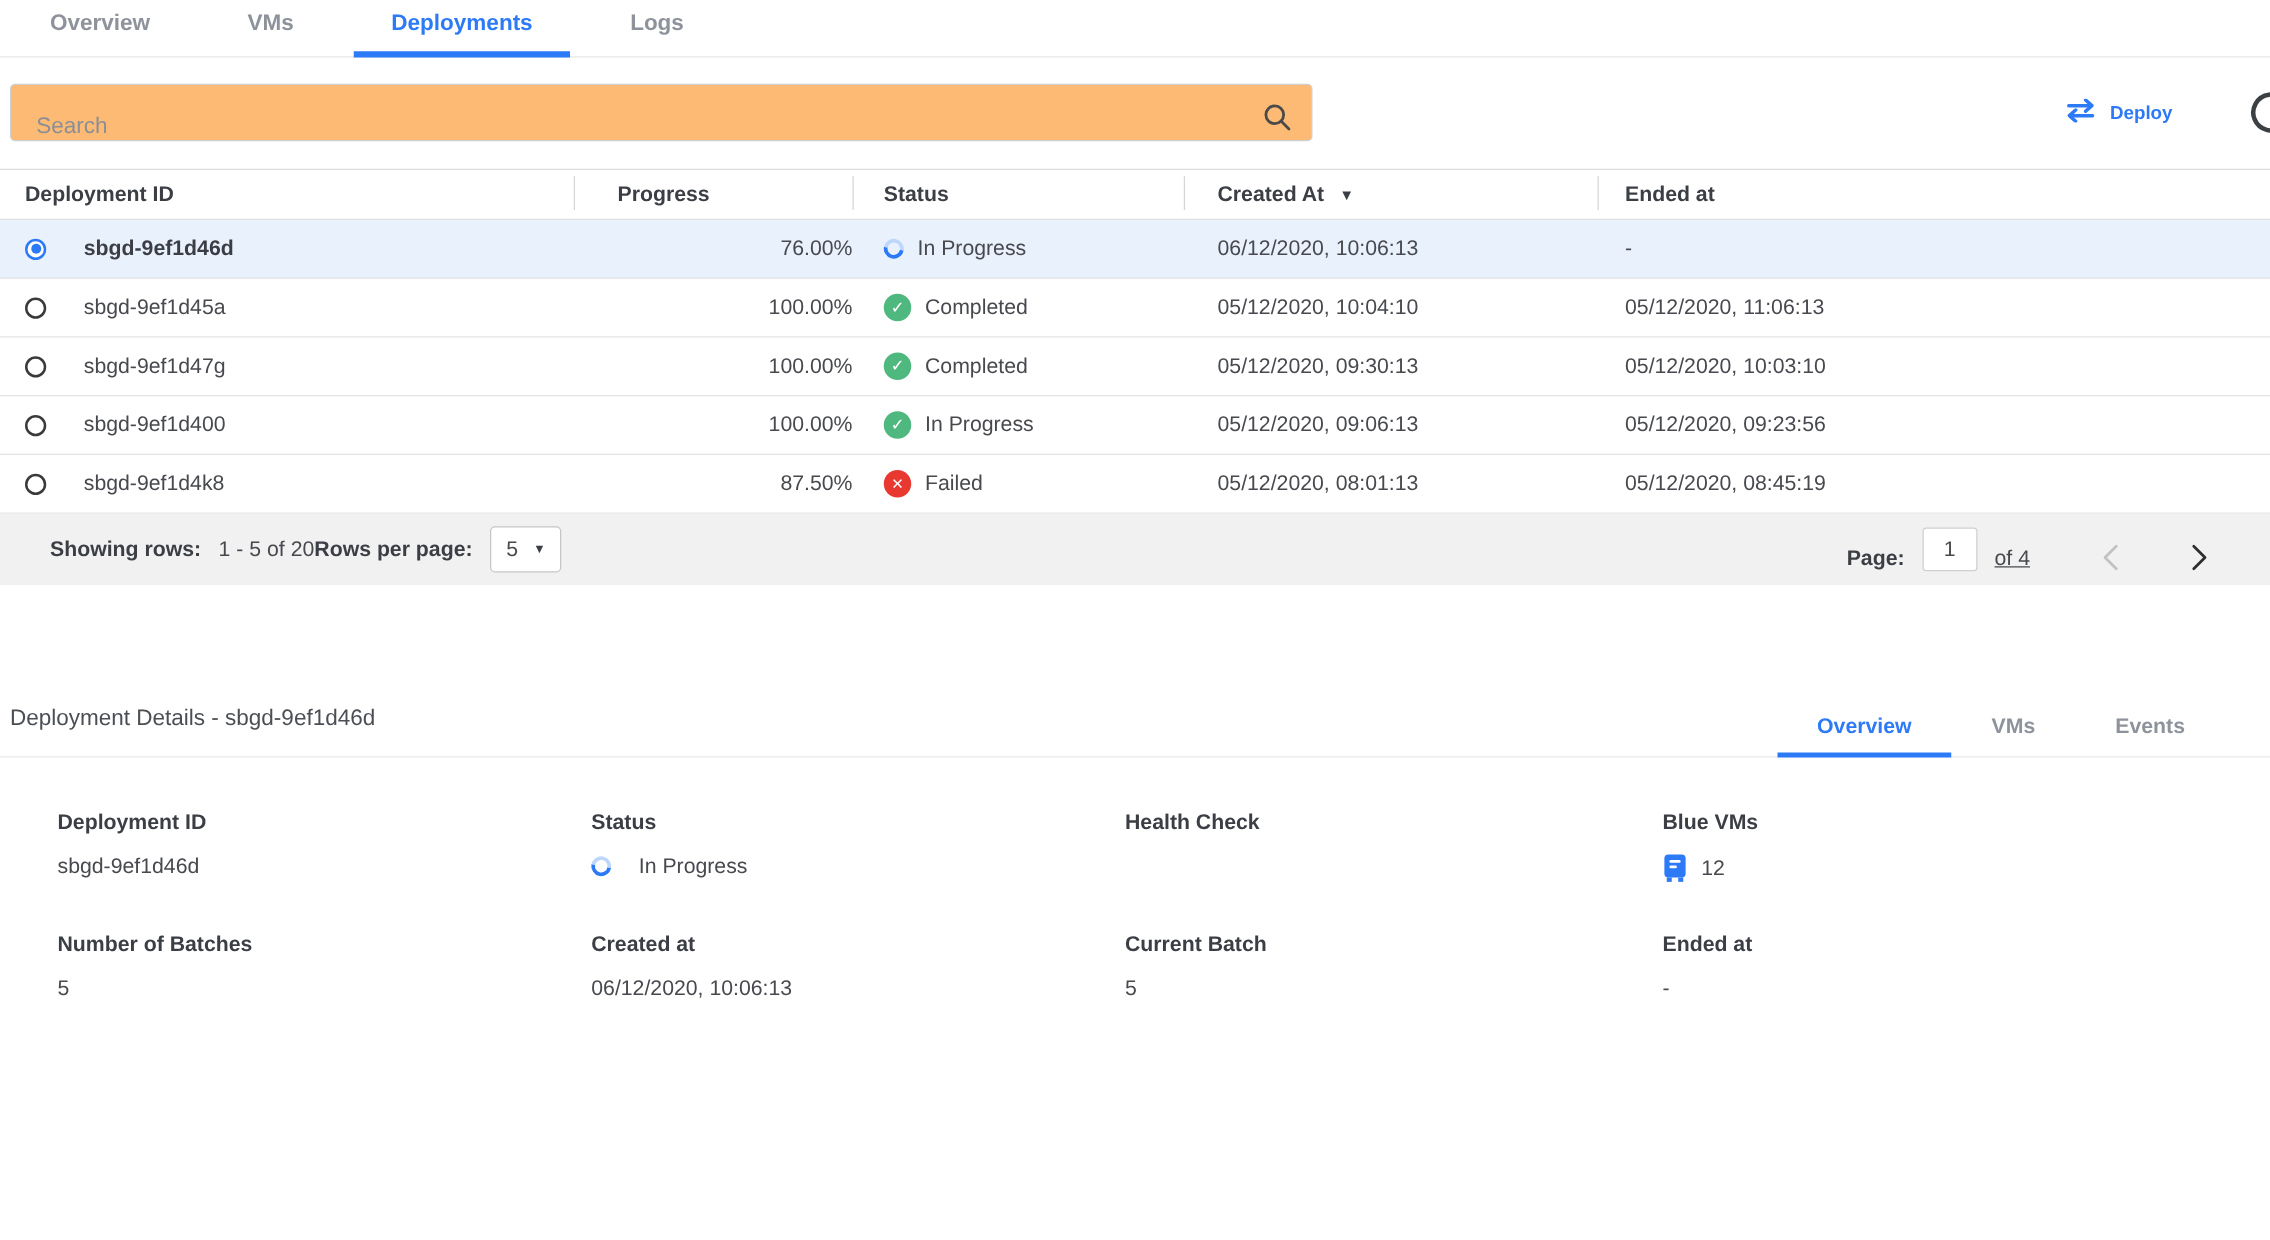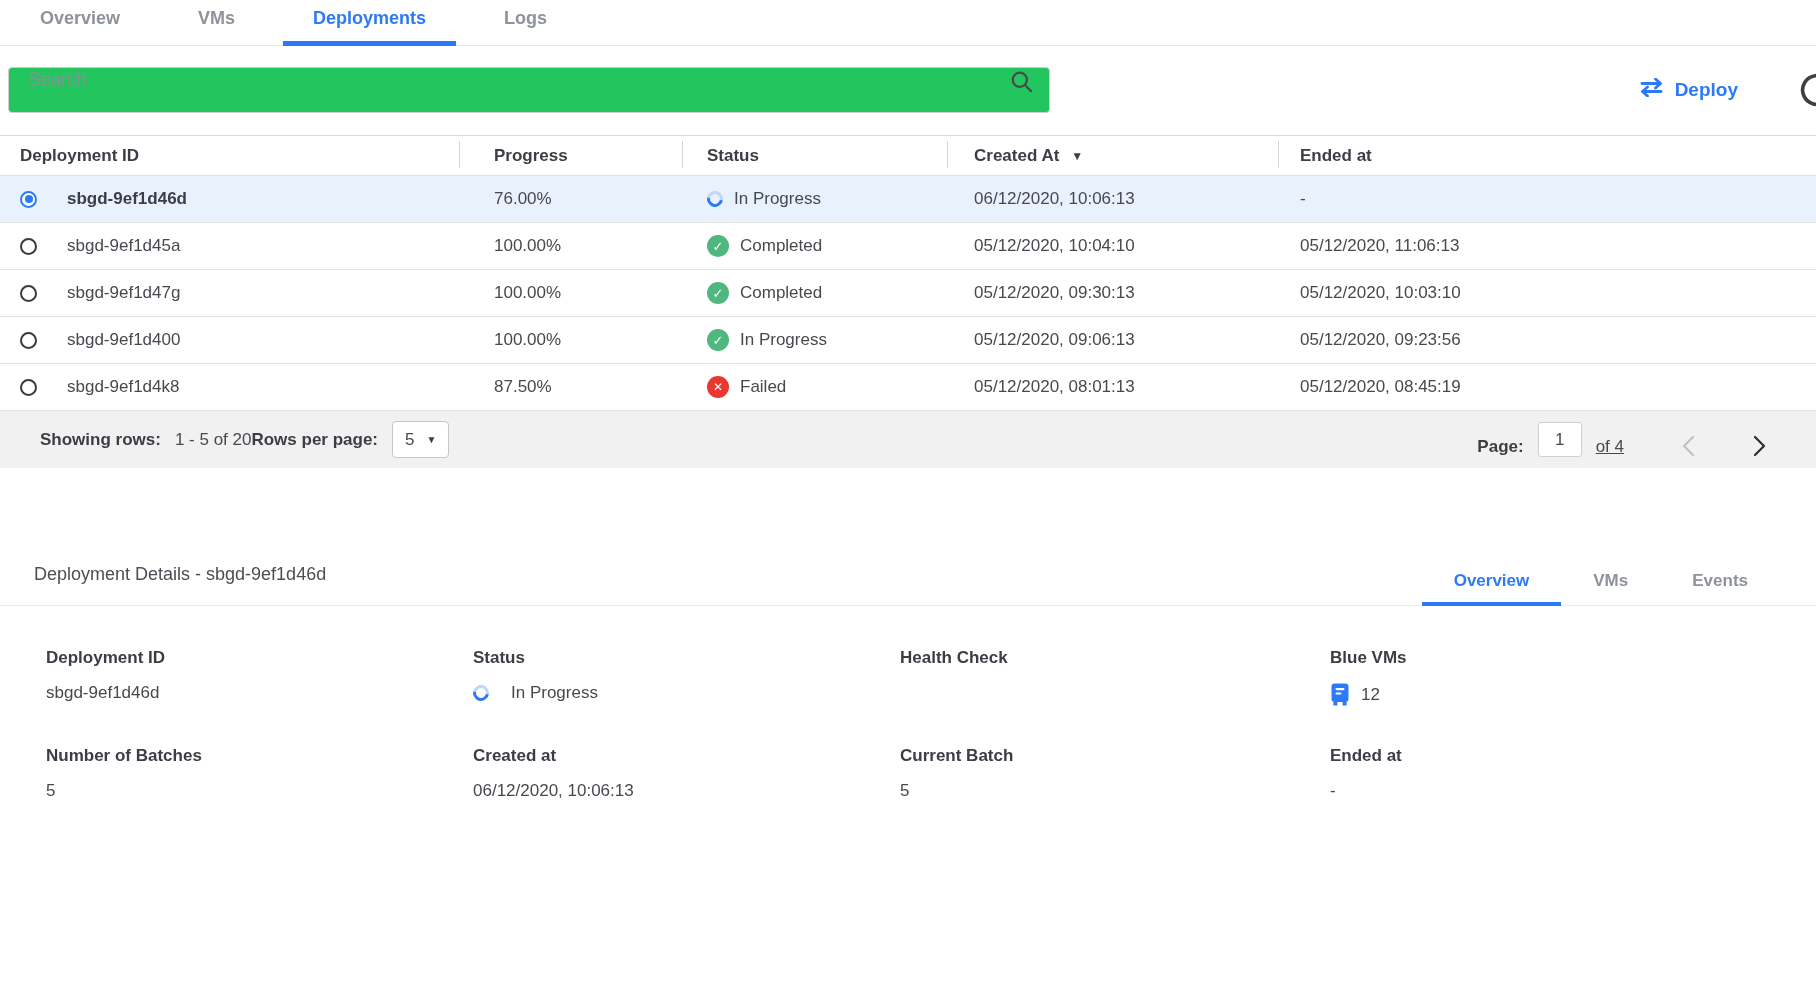--- a/index.html
+++ b/index.html
@@ -14,33 +14,33 @@
     font-family:"Liberation Sans","DejaVu Sans",sans-serif;
     color:var(--txt);font-size:17px;
   }
   
   .tabs-bar{display:flex;align-items:flex-end;height:46px;padding-left:10px;border-bottom:1px solid #e6e6e6;}
   .tab{position:relative;padding:0 30px 16px 30px;margin-right:18px;font-size:18px;font-weight:700;color:var(--muted);cursor:pointer;}
   .tab.active{color:var(--blue);}
   .tab.active::after{content:'';position:absolute;left:0;right:0;bottom:-1px;height:5px;background:var(--blue);}
   
   .toolbar{display:flex;align-items:center;padding:21px 0 22px 8px;}
-  .search-box{display:flex;align-items:flex-start;width:1042px;height:46px;border:1px solid #cfcfcf;border-radius:4px;background:#22c55e;padding:0 14px 0 18px;}
+  .search-box{display:flex;align-items:flex-end;width:1042px;height:46px;border:1px solid #cfcfcf;border-radius:4px;background:#fdba74;padding:0 14px 0 18px;}
   .search-box input{flex:1;border:none;outline:none;font:inherit;font-size:18px;color:var(--txt);background:transparent;}
   .search-box input::placeholder{color:#8a8f96;}
-  .deploy-btn{display:flex;align-items:center;gap:11px;margin-left:auto;margin-right:56px;color:var(--blue);font-size:19px;font-weight:700;cursor:pointer;}
+  .deploy-btn{display:flex;align-items:center;gap:11px;margin-left:auto;margin-right:56px;color:var(--blue);font-size:15px;font-weight:700;cursor:pointer;}
   .refresh-btn{width:46px;height:46px;margin-right:-24px;flex:none;cursor:pointer;}
   
   .table{border-top:1px solid #dcdcdc;}
   .thead{display:flex;height:40px;align-items:center;border-bottom:1px solid #e0e0e0;font-weight:700;color:var(--txt-bold);}
   .thead .cell{position:relative;height:100%;display:flex;align-items:center;}
   .thead .cell + .cell::before{content:'';position:absolute;left:0;top:5px;bottom:7px;width:1px;background:#d5d5d5;}
   .cell{flex:none;}
   .c-id{width:459px;padding-left:20px;}
-  .c-progress{width:223px;padding-left:35px;}
+  .c-progress{width:223px;padding-left:35px;text-align:right;}
   .c-status{width:265px;padding-left:25px;display:flex;align-items:center;}
   .c-created{width:331px;padding-left:27px;}
   .c-ended{flex:1;padding-left:22px;}
   .trow{display:flex;align-items:center;height:47px;border-bottom:1px solid var(--border);cursor:pointer;}
   .trow.selected{background:var(--sel-bg);}
   .trow .c-id{display:flex;align-items:center;gap:30px;}
   .trow.selected .row-id{font-weight:700;color:var(--txt-bold);}
   .sort-caret{font-size:12px;margin-left:12px;color:var(--txt-bold);}
   
   .radio{width:17px;height:17px;border:2.5px solid #3a3a3a;border-radius:50%;flex:none;position:relative;background:#fff;}
@@ -59,21 +59,21 @@
   .showing-val{margin-left:14px;}
   .rpp-lbl{}
   .rpp-select{display:flex;align-items:center;gap:12px;margin-left:14px;height:37px;padding:0 12px;background:#fff;border:1px solid #c6c6c6;border-radius:4px;cursor:pointer;}
   .rpp-select .caret{font-size:10px;color:var(--txt-bold);}
   .pager{margin-left:auto;display:flex;align-items:flex-end;}
   .page-input{width:44px;height:35px;margin-left:14px;background:#fff;border:1px solid #cfcfcf;border-radius:3px;display:flex;align-items:center;justify-content:center;}
   .page-total{margin-left:14px;text-decoration:underline;}
   .chev{margin-left:58px;display:flex;align-items:center;cursor:pointer;}
   
   .details-header{display:flex;align-items:flex-end;justify-content:space-between;margin-top:96px;border-bottom:1px solid #e9e9e9;padding-left:8px;}
-  .details-title{font-size:18px;padding-bottom:20px;color:#4b4e54;margin-left:26px;}
+  .details-title{font-size:18px;padding-bottom:20px;color:#4b4e54;}
   .dtabs{display:flex;margin-right:36px;}
   .dtab{position:relative;padding:0 32px 14px 32px;font-size:17px;font-weight:700;color:var(--muted);cursor:pointer;}
   .dtab.active{color:var(--blue);}
   .dtab.active::after{content:'';position:absolute;left:0;right:0;bottom:-1px;height:4px;background:var(--blue);}
   .details-grid{display:grid;grid-template-columns:427px 427px 430px 1fr;row-gap:40px;padding:42px 0 0 46px;}
   .field-label{font-weight:700;color:var(--txt-bold);font-size:17px;}
   .field-value{margin-top:15px;display:flex;align-items:center;gap:11px;font-size:17px;}
   .vm-icon{flex:none;display:flex;}
 </style>
 </head>

